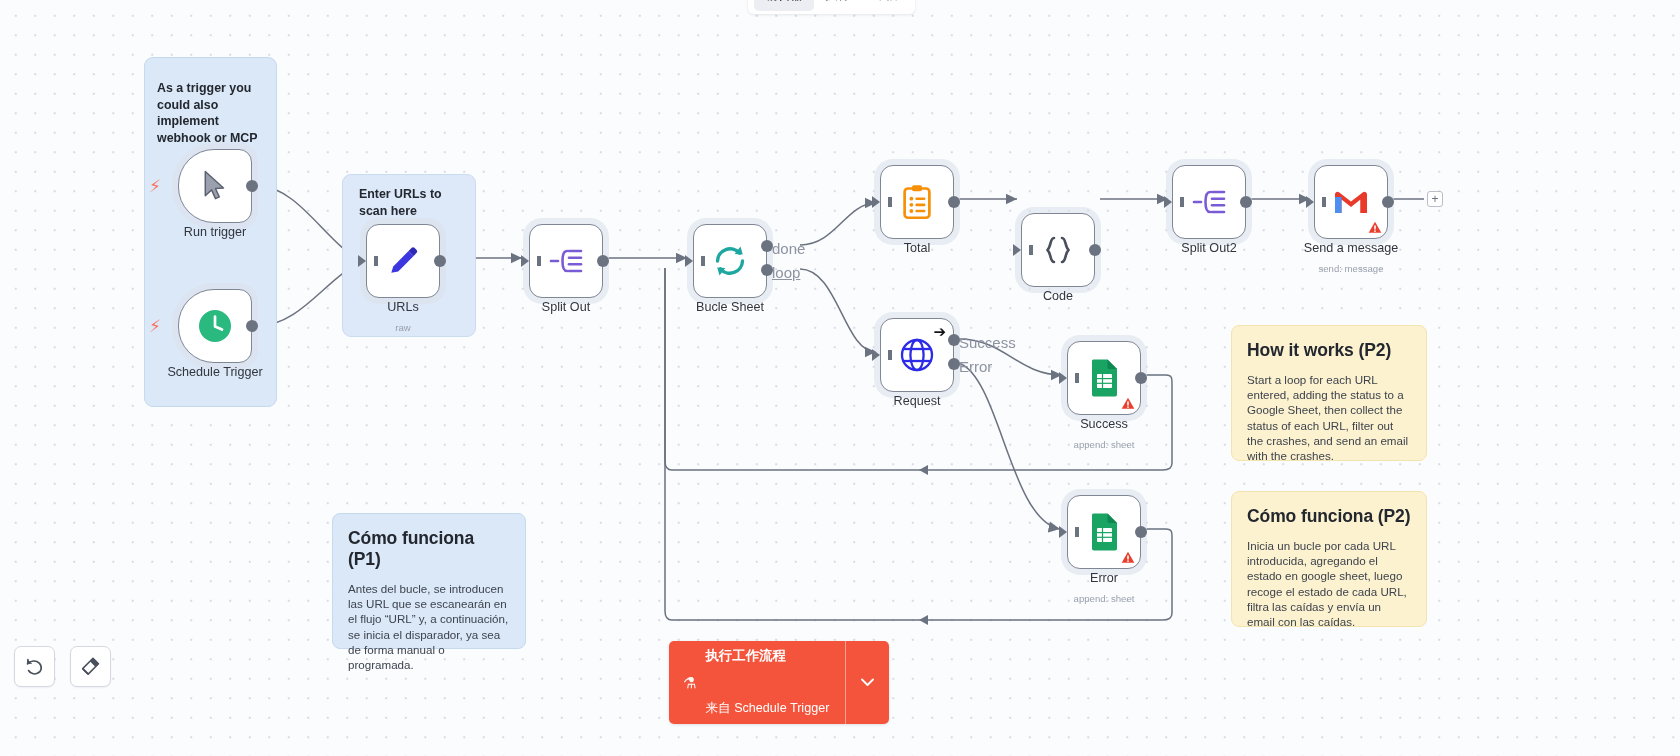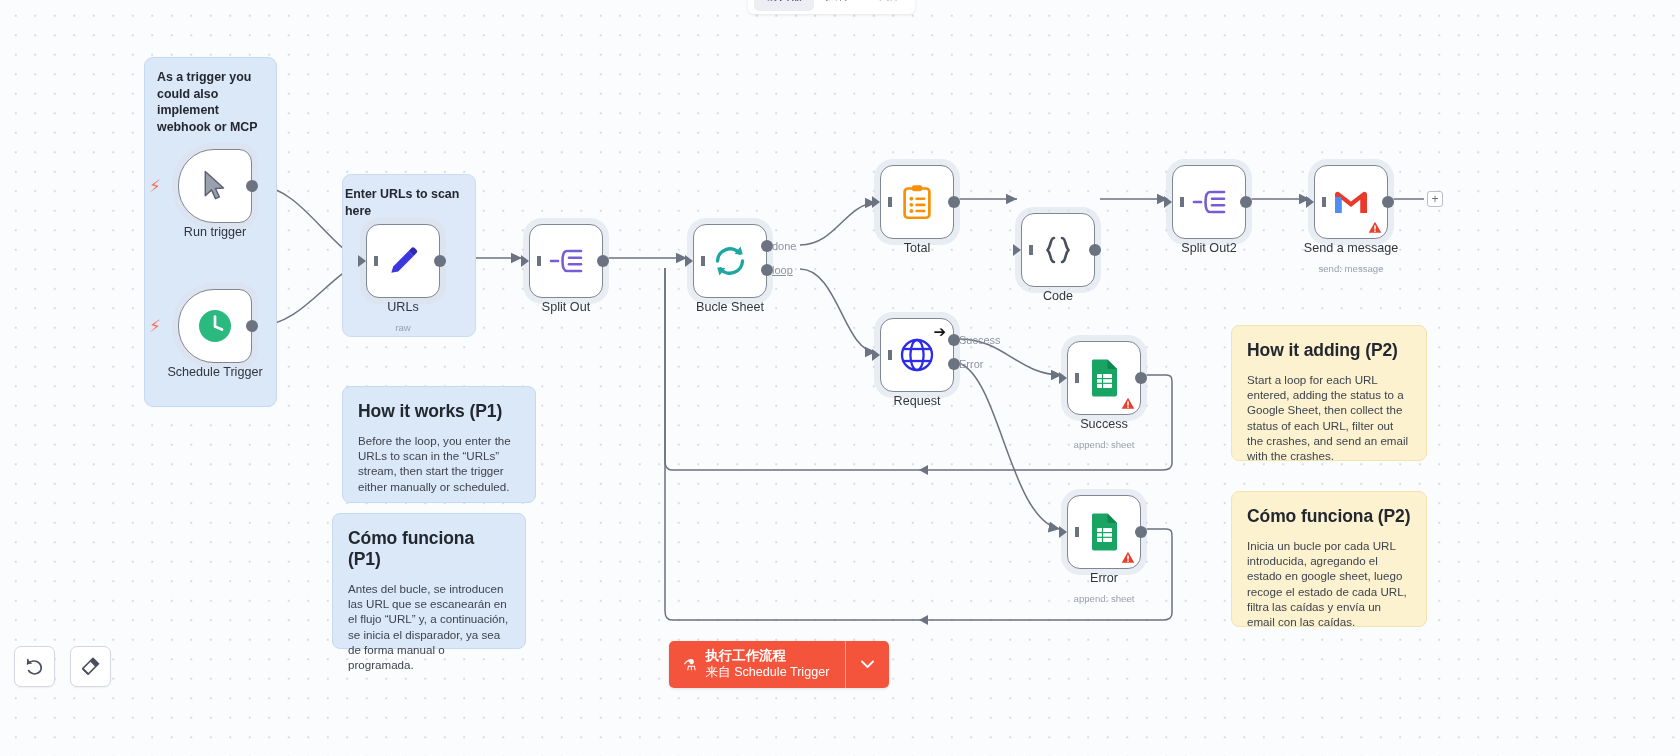--- a/index.html
+++ b/index.html
@@ -104,21 +104,21 @@
     position: absolute; right: 5px; bottom: 4px;
     width: 14px; height: 13px;
   }
   .pin-arrow {
     position: absolute; right: 7px; top: 5px;
     font-size: 15px; color: #121317; line-height: 1; font-weight: 700;
   }
 
   
   .edge-label {
-    position: absolute; font-size: 11px; color: #8d93a1;
+    position: absolute; font-size: 15px; color: #8d93a1;
     white-space: nowrap;
   }
 
   
   .tool-btn {
     position: absolute;
     width: 41px; height: 41px;
     background: #fff; border: 1px solid #d5d8e0; border-radius: 7px;
     display: flex; align-items: center; justify-content: center;
     box-shadow: 0 1px 2px rgba(20,25,40,.05);
@@ -131,21 +131,21 @@
     border-radius: 5px; overflow: hidden;
     box-shadow: 0 1px 3px rgba(20,25,40,.12);
   }
   #exec-main {
     background: #f4543b; color: #fff;
     padding: 7px 16px 8px 14px;
     display: flex; align-items: center; gap: 9px;
     min-width: 175px;
   }
   #exec-main .flask { font-size: 15px; line-height: 1; opacity: .95; }
-  #exec-main .txt { display: flex; flex-direction: column; line-height: 16px; }
+  #exec-main .txt { display: flex; flex-direction: column; line-height: 16px; gap: 36px; }
   #exec-main .l1 { font-size: 13.4px; font-weight: 600; }
   #exec-main .l2 { font-size: 12.6px; font-weight: 400; }
   #exec-caret {
     background: #f4543b; color: #fff;
     width: 44px; display: flex; align-items: center; justify-content: center;
     border-left: 1px solid rgba(255,255,255,.45);
     font-size: 13px;
   }
   #plus-btn {
     position: absolute; left: 1427px; top: 191px;
@@ -199,21 +199,21 @@
       <path d="M959,363 C1000,378 1010,520 1060,529" marker-end="url(#ah)"></path>
 
       <path d="M1145,375 L1166,375 C1172,375 1172,378 1172,384 L1172,463 C1172,469 1168,470 1163,470 L672,470 C667,470 665,466 665,461 L665,268"></path>
       <polygon points="928,465 919,470 928,475" fill="#6b7280" stroke="none"></polygon>
 
       <path d="M1145,529 L1166,529 C1172,529 1172,532 1172,538 L1172,613 C1172,619 1168,620 1163,620 L672,620 C667,620 665,616 665,611 L665,268"></path>
       <polygon points="928,615 919,620 928,625" fill="#6b7280" stroke="none"></polygon>
     </g>
   </svg>
 
-  <div class="sticky blue group-box" style="left:144px; top:57px; width:133px; height:350px; padding:11px 12px;">
+  <div class="sticky blue group-box" style="left:144px; top:57px; width:133px; height:350px; padding:22px 12px;">
     <div class="plain-title">As a trigger you could also implement webhook or MCP</div>
   </div>
 
   <div class="node trigger" style="left:178px; top:149px;">
     <div class="box">
       <span class="bolt">⚡</span>
       <svg width="30" height="34" viewBox="0 0 24 28">
         <path d="M4 2 L4 22 L9.2 17.2 L12.4 24.4 L15.6 23 L12.4 16 L19 15.6 Z" fill="#9aa0ad" stroke="#5b6170" stroke-width="1.2" stroke-linejoin="round"></path>
       </svg>
       <div class="port-out"></div>
@@ -226,21 +226,21 @@
       <span class="bolt">⚡</span>
       <svg width="36" height="36" viewBox="0 0 36 36">
         <circle cx="18" cy="18" r="16" fill="#2ab97f"></circle>
         <path d="M18 8.5 L18 18.5 L25 21.5" fill="none" stroke="#fff" stroke-width="2.7" stroke-linecap="round" stroke-linejoin="round"></path>
       </svg>
       <div class="port-out"></div>
     </div>
     <div class="caption">Schedule Trigger</div>
   </div>
 
-  <div class="sticky blue-light group-box" style="left:342px; top:174px; width:134px; height:163px; padding:11px 2px;">
+  <div class="sticky blue-light group-box" style="left:342px; top:174px; width:134px; height:163px; padding:11px 16px;">
     <div class="plain-title">Enter URLs to scan here</div>
   </div>
 
   <div class="node" style="left:366px; top:224px;">
     <div class="box">
       <div class="port-in"></div>
       <svg width="34" height="34" viewBox="0 0 32 32">
         <path d="M5 27 L6.8 21.2 L21.2 6.6 L26 11.4 L11.5 25.8 Z" fill="#3b36e0"></path>
         <path d="M21.2 6.6 L24.2 3.6 C25 2.9 26 2.9 26.8 3.6 L28.8 5.7 C29.6 6.5 29.6 7.5 28.8 8.3 L26 11.4 Z" fill="#2f2ab5"></path>
       </svg>
@@ -421,32 +421,28 @@
         <path d="M8 1 L15.3 13.6 L0.7 13.6 Z" fill="#e8402f"></path>
         <rect x="7.1" y="5" width="1.8" height="5" rx=".9" fill="#fff"></rect>
         <circle cx="8" cy="11.6" r="1" fill="#fff"></circle>
       </svg>
       <div class="port-out"></div>
     </div>
     <div class="caption">Error</div>
     <div class="subcaption">append: sheet</div>
   </div>
 
-  <div class="sticky blue" style="left:342px; top:386px; width:194px; height:117px;">
-    <h3>How it works (P1)</h3>
-    <p>Before the loop, you enter the URLs to scan in the “URLs” stream, then start the trigger either manually or scheduled.</p>
-  </div>
 
   <div class="sticky blue" style="left:332px; top:513px; width:194px; height:136px;">
     <h3>Cómo funciona (P1)</h3>
     <p>Antes del bucle, se introducen las URL que se escanearán en el flujo “URL” y, a continuación, se inicia el disparador, ya sea de forma manual o programada.</p>
   </div>
 
   <div class="sticky yellow" style="left:1231px; top:325px; width:196px; height:136px;">
-    <h3>How it adding (P2)</h3>
+    <h3>How it works (P2)</h3>
     <p>Start a loop for each URL entered, adding the status to a Google Sheet, then collect the status of each URL, filter out the crashes, and send an email with the crashes.</p>
   </div>
 
   <div class="sticky yellow" style="left:1231px; top:491px; width:196px; height:136px;">
     <h3>Cómo funciona (P2)</h3>
     <p>Inicia un bucle por cada URL introducida, agregando el estado en google sheet, luego recoge el estado de cada URL, filtra las caídas y envía un email con las caídas.</p>
   </div>
 
   <div id="exec-wrap">
     <div id="exec-main">

